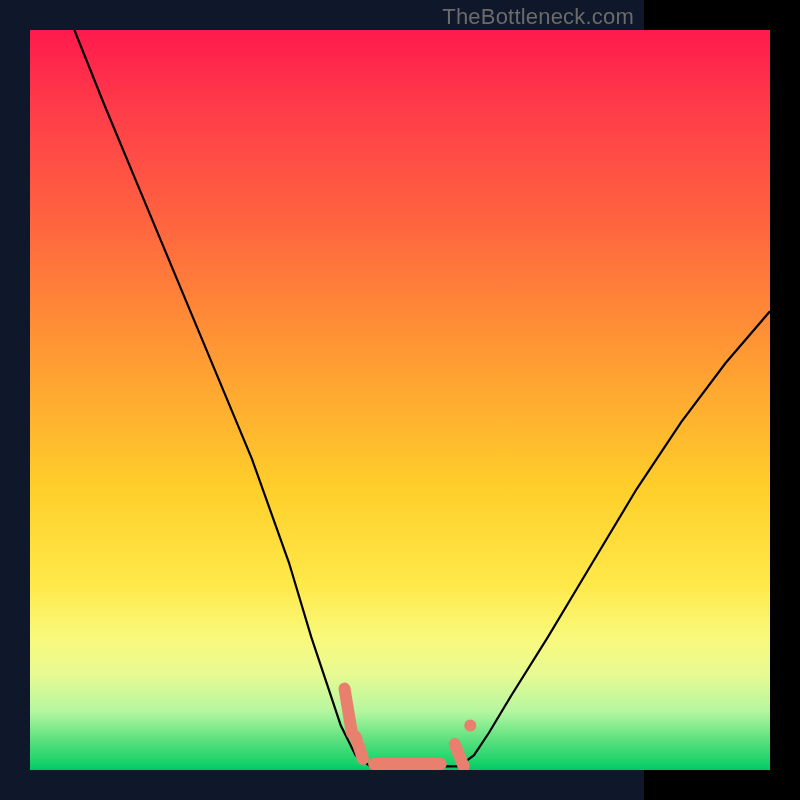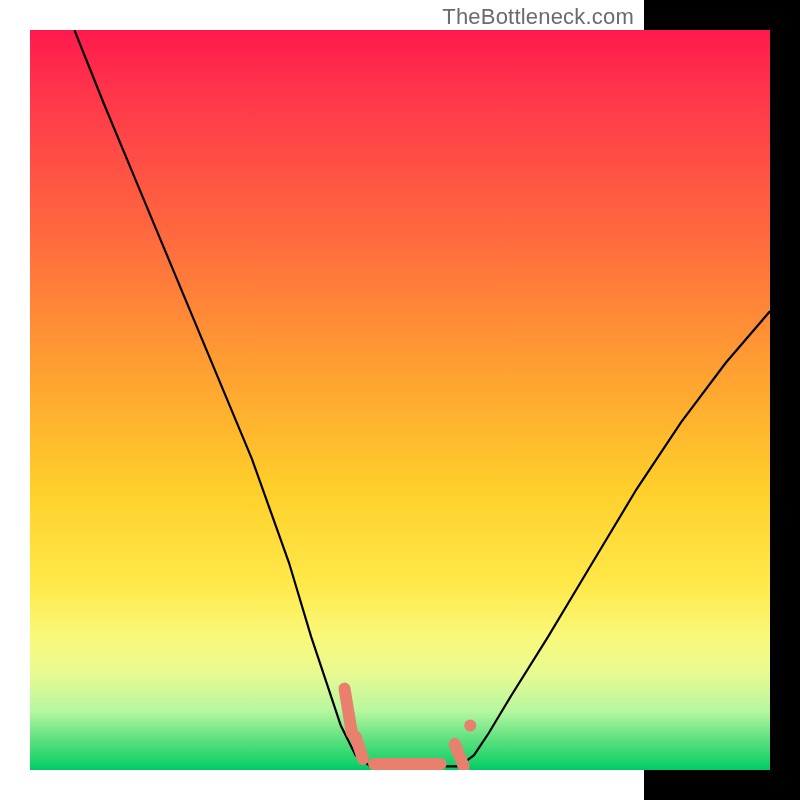--- a/index.html
+++ b/index.html
@@ -10,21 +10,21 @@
     overflow: hidden;
     background: #000;
     font-family: Arial, Helvetica, sans-serif;
   }
   .frame {
     position: absolute;
     top: 0;
     left: 0;
     width: 644px;
     height: 800px;
-    background: #ffffff;
+    background: #0f172a;
   }
   .plot {
     position: absolute;
     top: 30px;
     left: 30px;
     width: 740px;
     height: 740px;
     
     background: linear-gradient(
       to bottom,

